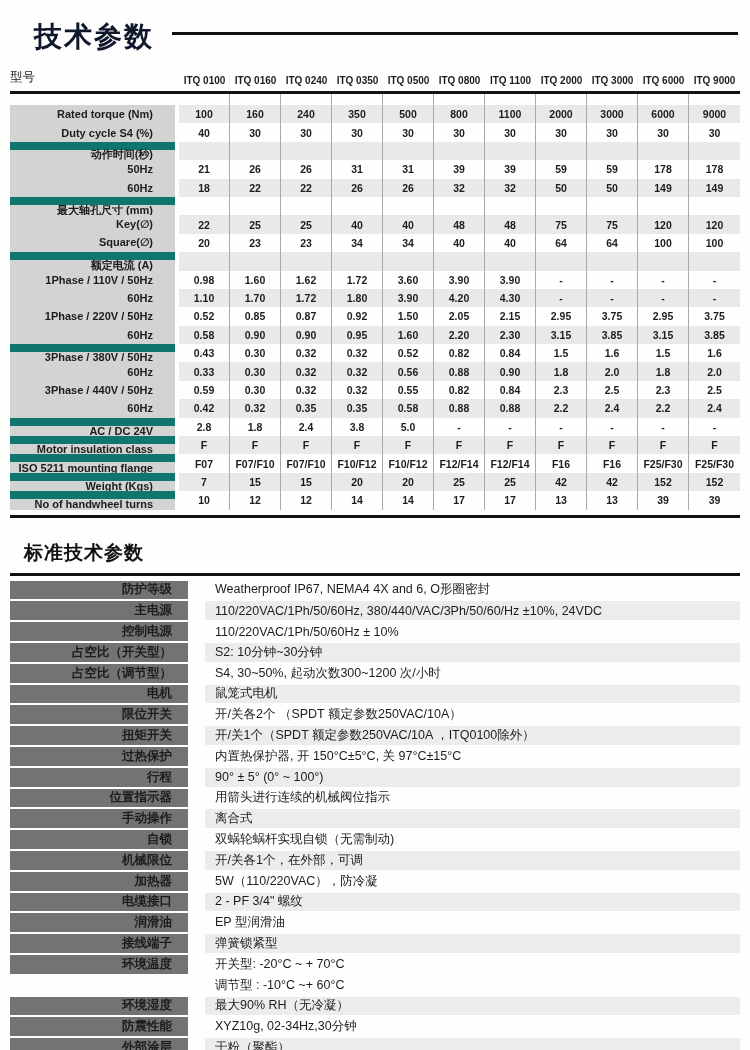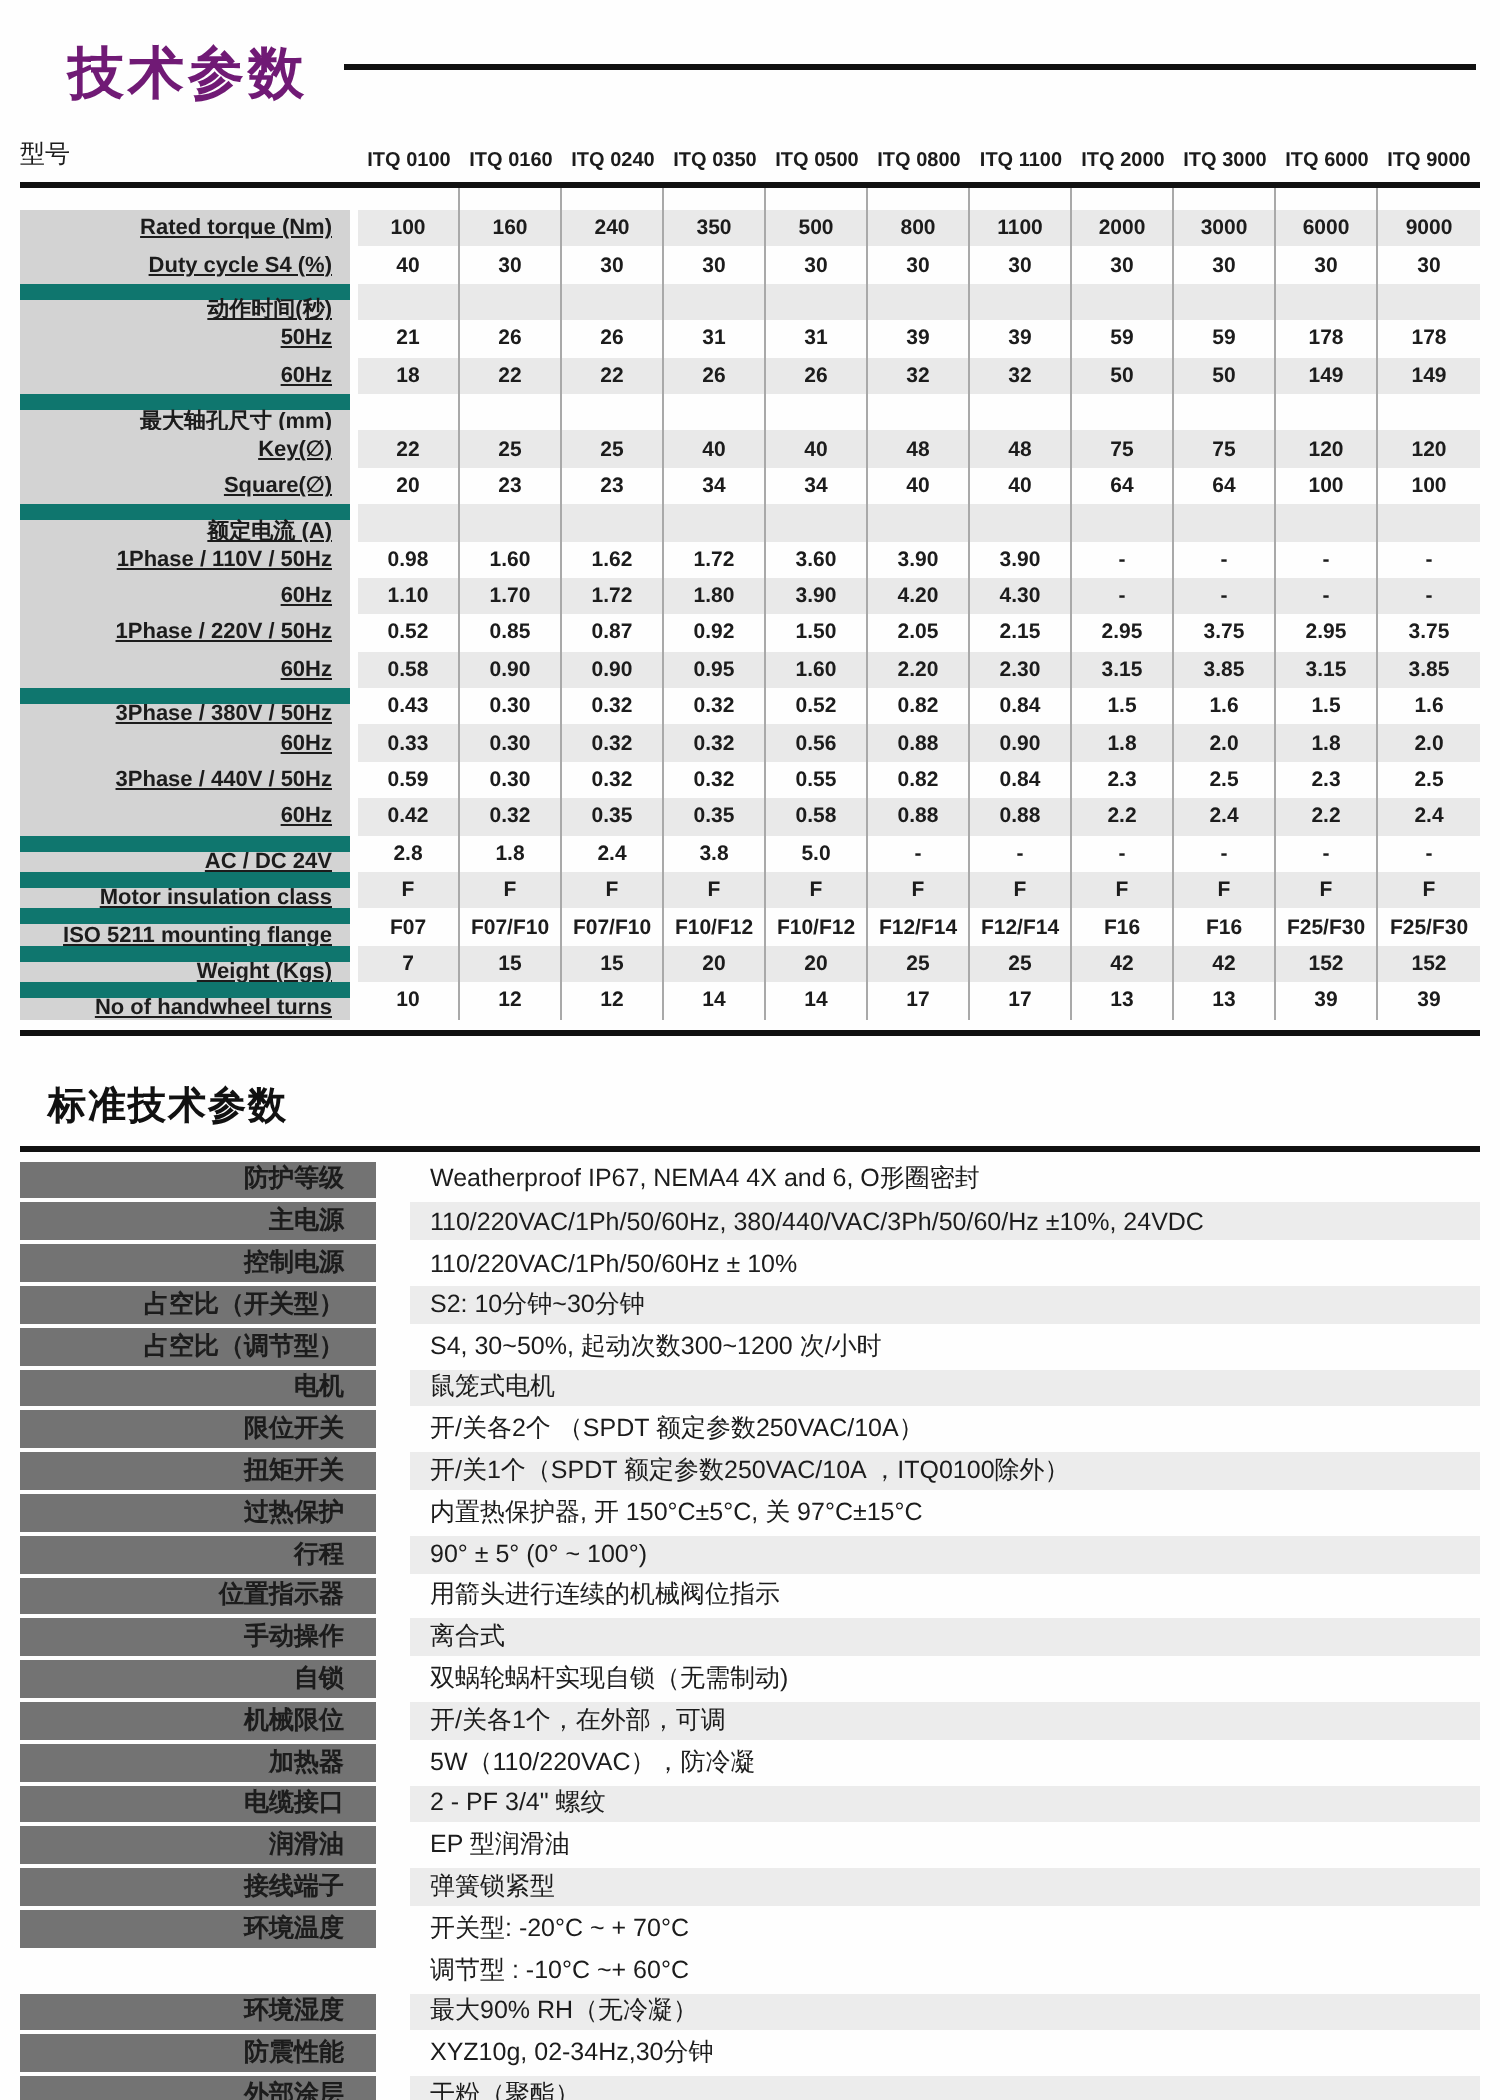--- a/index.html
+++ b/index.html
@@ -3,37 +3,37 @@
 <meta charset="utf-8">
 <style>
   html,body { margin:0; padding:0; background:#ffffff; }
   .page {
     position:relative; width:750px; height:1050px; box-sizing:border-box;
     padding:14px 10px 0 10px; overflow:hidden; background:#fefefe;
     font-family:"Liberation Sans","DejaVu Sans",sans-serif; color:#1c1c1c;
   }
   
   .title-row { display:flex; align-items:center; margin:4px 0 10px 24px; }
-  .page-title { font-size:28px; font-weight:bold; margin:0; letter-spacing:2px; color:#701a75; }
+  .page-title { font-size:28px; font-weight:bold; margin:0; letter-spacing:2px; color:#0f172a; }
   .title-rule { flex:1; height:3px; background:#111; margin-left:18px; margin-right:2px; margin-top:-8px; }
 
   
   .t1-head { display:flex; align-items:flex-end; height:20px; margin-top:8px; }
   .t1-mlabel { width:165px; box-sizing:border-box; padding-right:12px; text-align:left;
                font-weight:normal; font-size:12.5px; }
   .t1-models { flex:1; display:flex; margin-left:4px; }
   .t1-models .mh { width:calc(100%/11); text-align:center; font-weight:bold; font-size:10px; white-space:nowrap; }
   .rule-thick { height:3px; background:#111; margin-top:5px; }
 
   .t1-lead, .t1-row { display:flex; }
   .t1-lead { height:11px; }
   .t1-row { height:18.4px; }
   .t1-lblspace { width:165px; }
   .t1-lbl { width:165px; box-sizing:border-box; background:#d3d3d3; display:flex; align-items:center;
-            justify-content:flex-end; padding-right:9px; font-weight:bold; font-size:11px; white-space:nowrap;text-decoration:underline; }
+            justify-content:flex-end; padding-right:22px; font-weight:bold; font-size:11px; white-space:nowrap; }
   .t1-row.gstart .t1-lbl { border-top:8px solid #0f766e; }
   .t1-gap { width:4px; }
   .t1-cells { flex:1; display:flex;font-weight:bold; }
   .t1-cell { width:calc(100%/11); box-sizing:border-box; border-right:1px solid #a9a9a9;
              display:flex; align-items:center; justify-content:center; font-size:10.5px; }
   .t1-cell:last-child { border-right:none; }
   .t1-row.stripe .t1-cell { background:#e9e9e9; }
 
   
   .section-title { font-size:19px; font-weight:bold; margin:22px 0 7px 14px; letter-spacing:1px; color:#111; }

